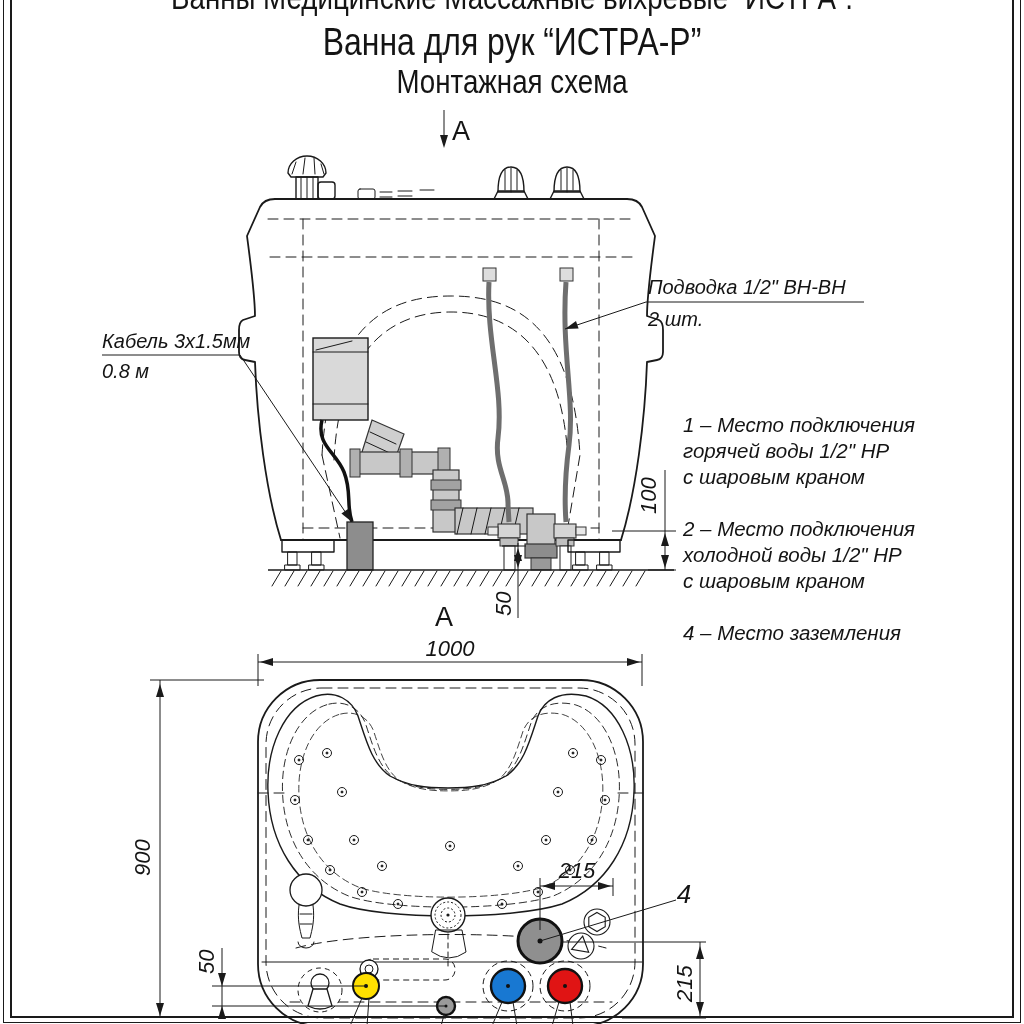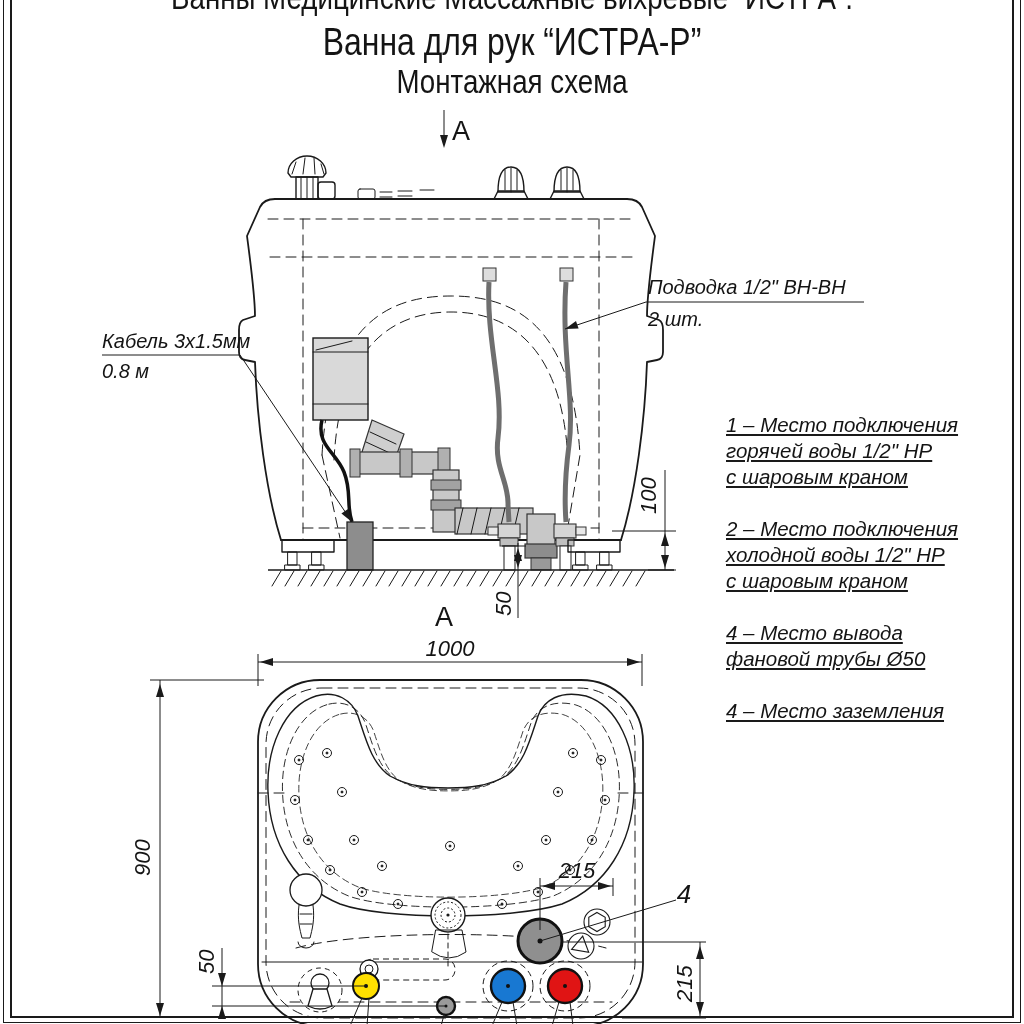--- a/index.html
+++ b/index.html
@@ -9,21 +9,21 @@
   .frame-outer{position:absolute;left:3px;right:3px;top:-14px;bottom:1px;border:1.6px solid #1a1a1a;}
   .frame-inner{position:absolute;left:10px;right:10px;top:-14px;bottom:6px;border:2px solid #1a1a1a;}
   
   .title-block{position:absolute;left:0;right:0;top:0;}
   .title-line{position:absolute;left:0;right:0;text-align:center;white-space:nowrap;
               transform:scaleX(.84);color:#141414;}
   .title-line1{top:-20px;font-size:33px;line-height:36px;}
   .title-line2{top:22px;font-size:38px;line-height:40px;}
   .title-line3{top:64px;font-size:33px;line-height:36px;}
   
-  .legend{position:absolute;left:726px;top:412px;width:280px;text-decoration:underline;}
+  .legend{position:absolute;left:683px;top:412px;width:280px;}
   .legend-item{font-size:20.5px;font-style:italic;line-height:26px;margin-bottom:26px;
                white-space:pre-line;color:#141414;}
   
   svg{position:absolute;left:0;top:0;}
   .s{stroke:#1a1a1a;stroke-width:1.4;fill:none;stroke-linecap:round;stroke-linejoin:round;}
   .sb{stroke-width:1.8;}
   .sthin{stroke-width:1;}
   .d{stroke-dasharray:10 6;}
   .d2{stroke-dasharray:5 4;}
   .dim{stroke:#1a1a1a;stroke-width:1;fill:none;}
@@ -411,20 +411,18 @@
     <div class="title-line title-line3">Монтажная схема</div>
   </div>
 
   <div class="legend">
     <div class="legend-item">1 – Место подключения
 горячей воды 1/2" НР
 с шаровым краном</div>
     <div class="legend-item">2 – Место подключения
 холодной воды 1/2" НР
 с шаровым краном</div>
-    <div class="legend-item">4 – Место вывода
-фановой трубы Ø50</div>
     <div class="legend-item">4 – Место заземления</div>
   </div>
 
   <div class="frame-outer"></div>
   <div class="frame-inner"></div>
 </div>
 
 </body></html>

